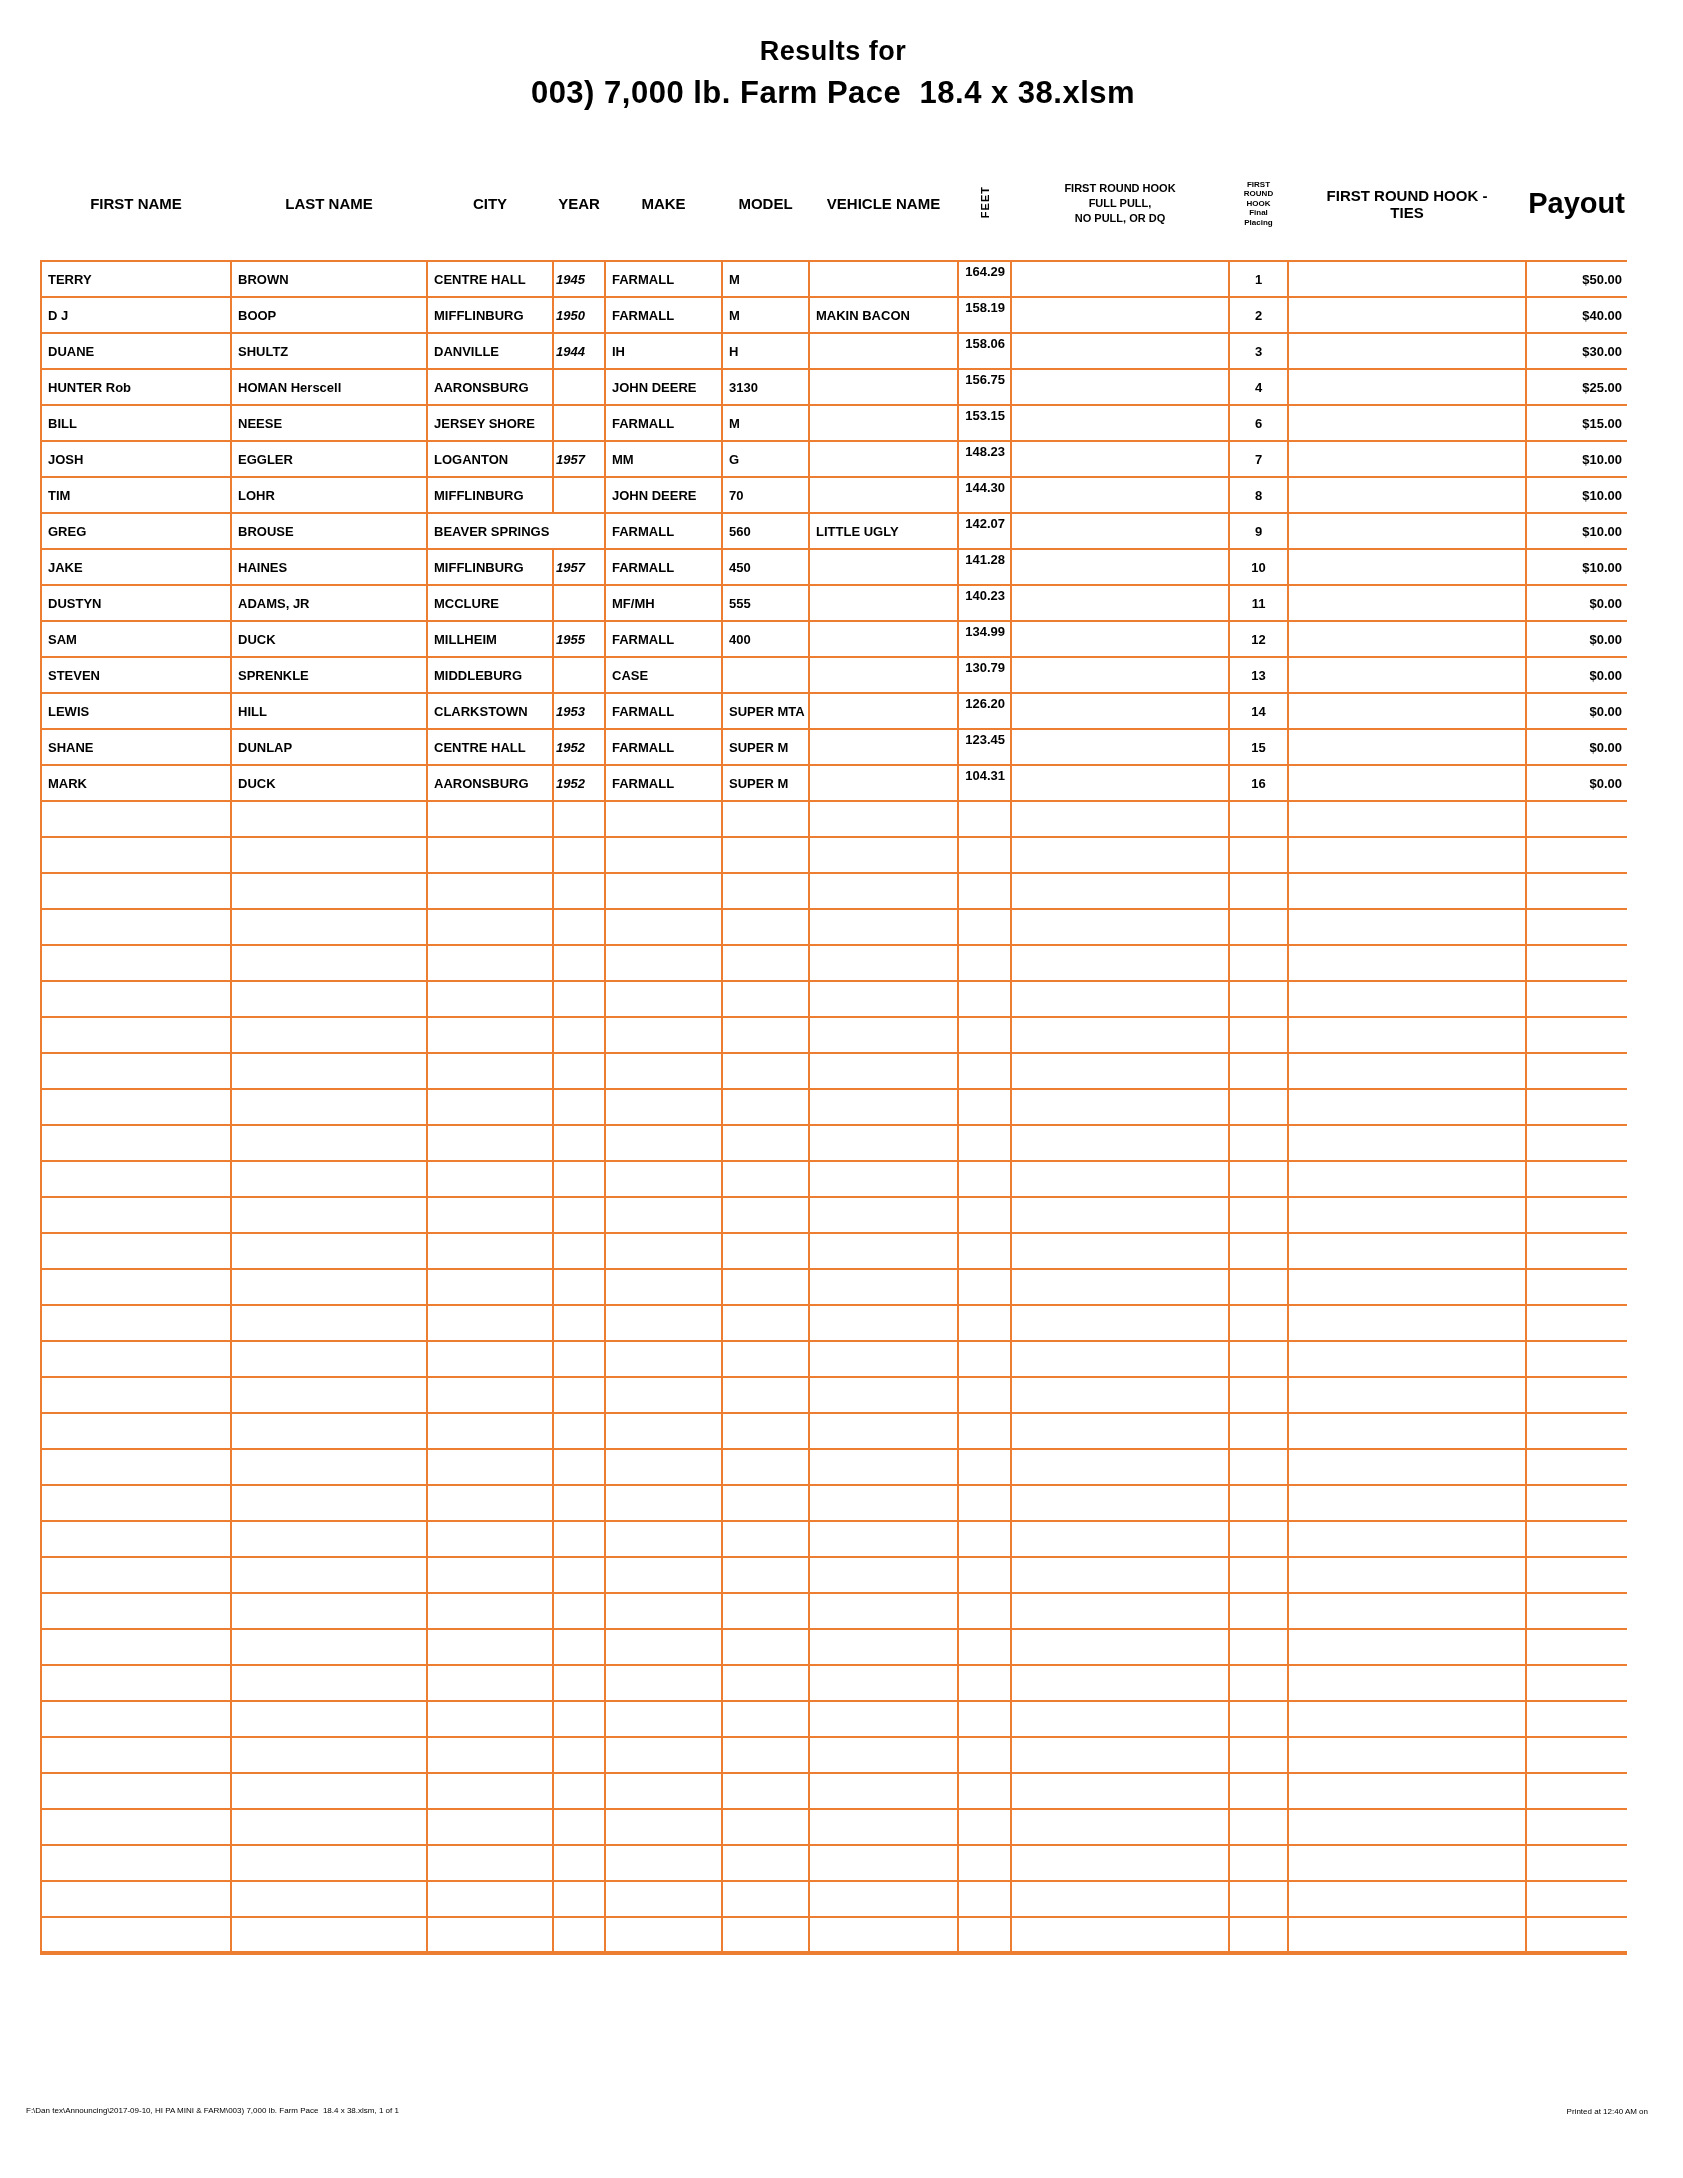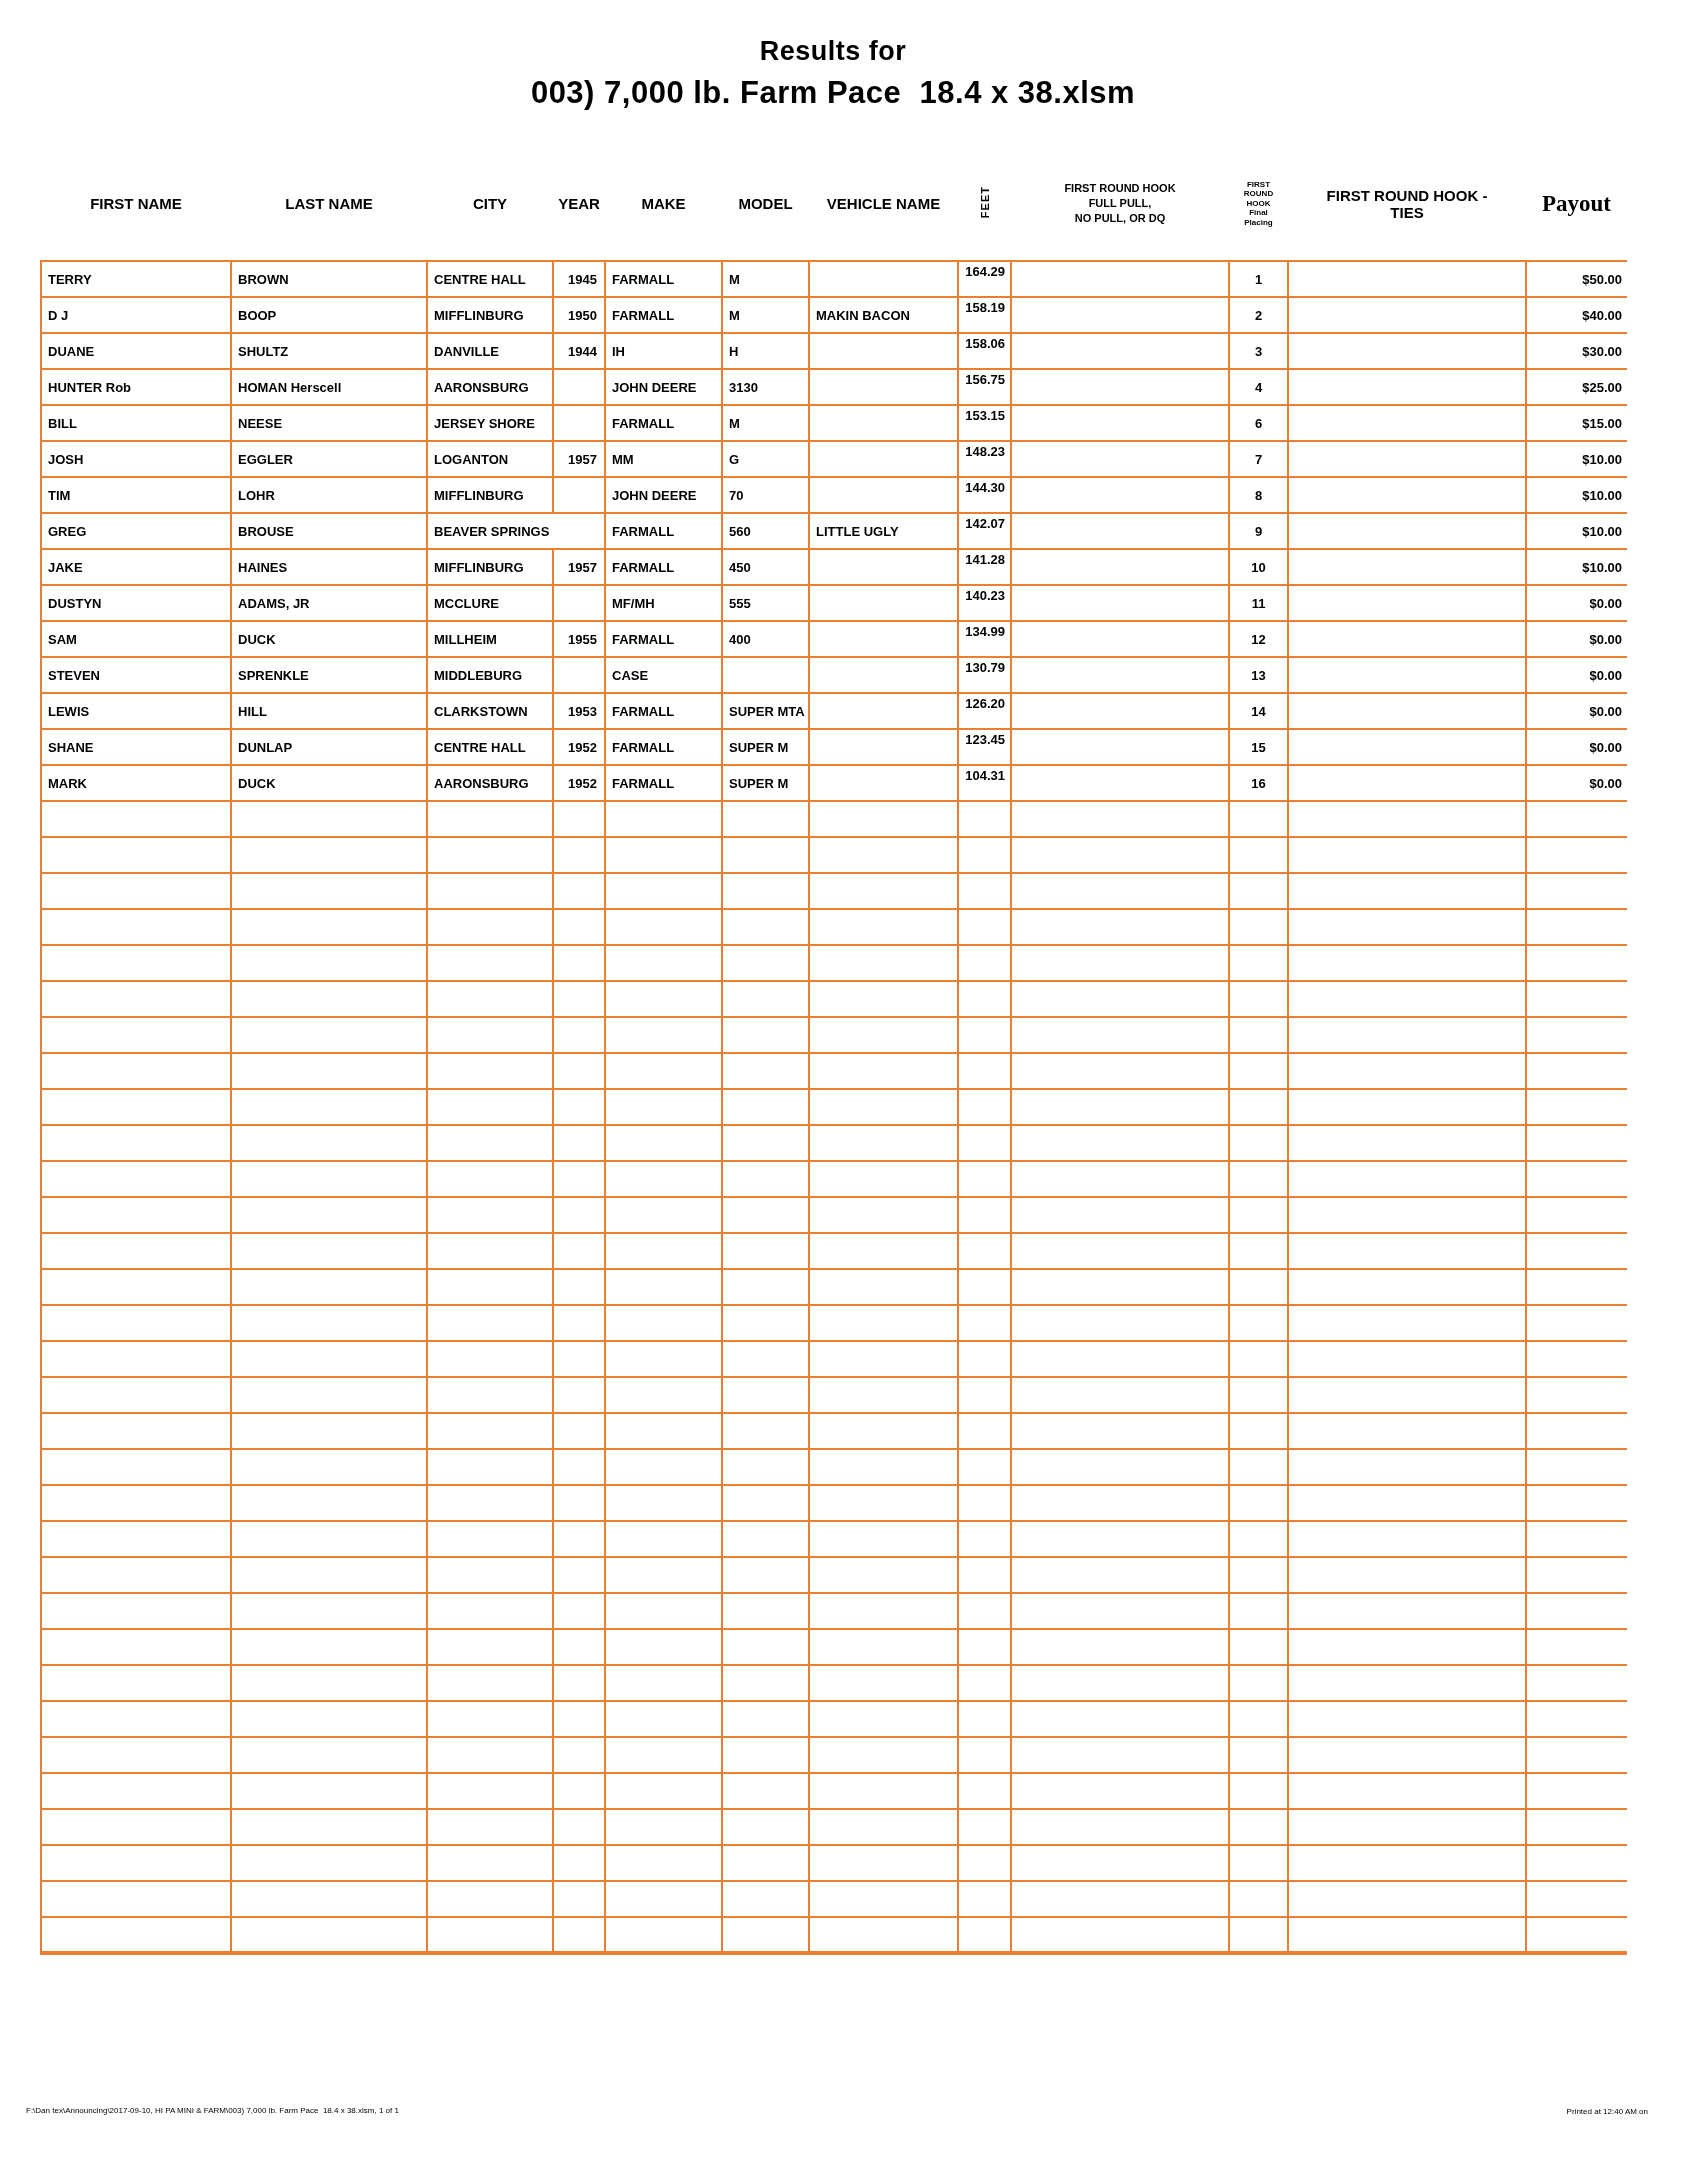--- a/index.html
+++ b/index.html
@@ -45,36 +45,36 @@
   th .hdr-small-lines { font-size: 11px; line-height: 15px; font-weight: bold; }
   th .hdr-tiny-lines  { font-size: 8px;  line-height: 9.4px; font-weight: bold; }
   th .feet-rot {
     display: inline-block;
     writing-mode: vertical-rl;
     transform: rotate(180deg);
     font-size: 11px;
     font-weight: bold;
     letter-spacing: 1px;
   }
-  th.payout-hdr { font-size: 23px; font-weight: bold; font-family: Liberation Serif, serif; }
+  th.payout-hdr { font-size: 29px; font-weight: bold; }
 
   tbody td {
     height: 36px;
     border: 2px solid var(--grid);
     font-size: 13px;
     font-weight: bold;
     padding: 0 0 0 6px;
     text-align: left;
     vertical-align: middle;
     white-space: nowrap;
     overflow: visible;
   }
   tbody tr:last-child td { border-bottom: 4px solid var(--grid); }
   tbody td:last-child { border-right: none; }
-  tbody td.col-year    { padding-left: 14px; }
+  tbody td.col-year    { padding-left: 2px; font-style: italic; }
   tbody td.col-feet    { text-align: right; padding: 0 5px 16px 0; }
   tbody td.col-placing { text-align: center; padding: 0; }
   tbody td.col-payout  { text-align: right; padding: 0 5px 0 8px; }
 
   .footer-left {
     position: absolute;
     left: 26px;
     top: 2106px;
     font-size: 8px;
     color: #000;

